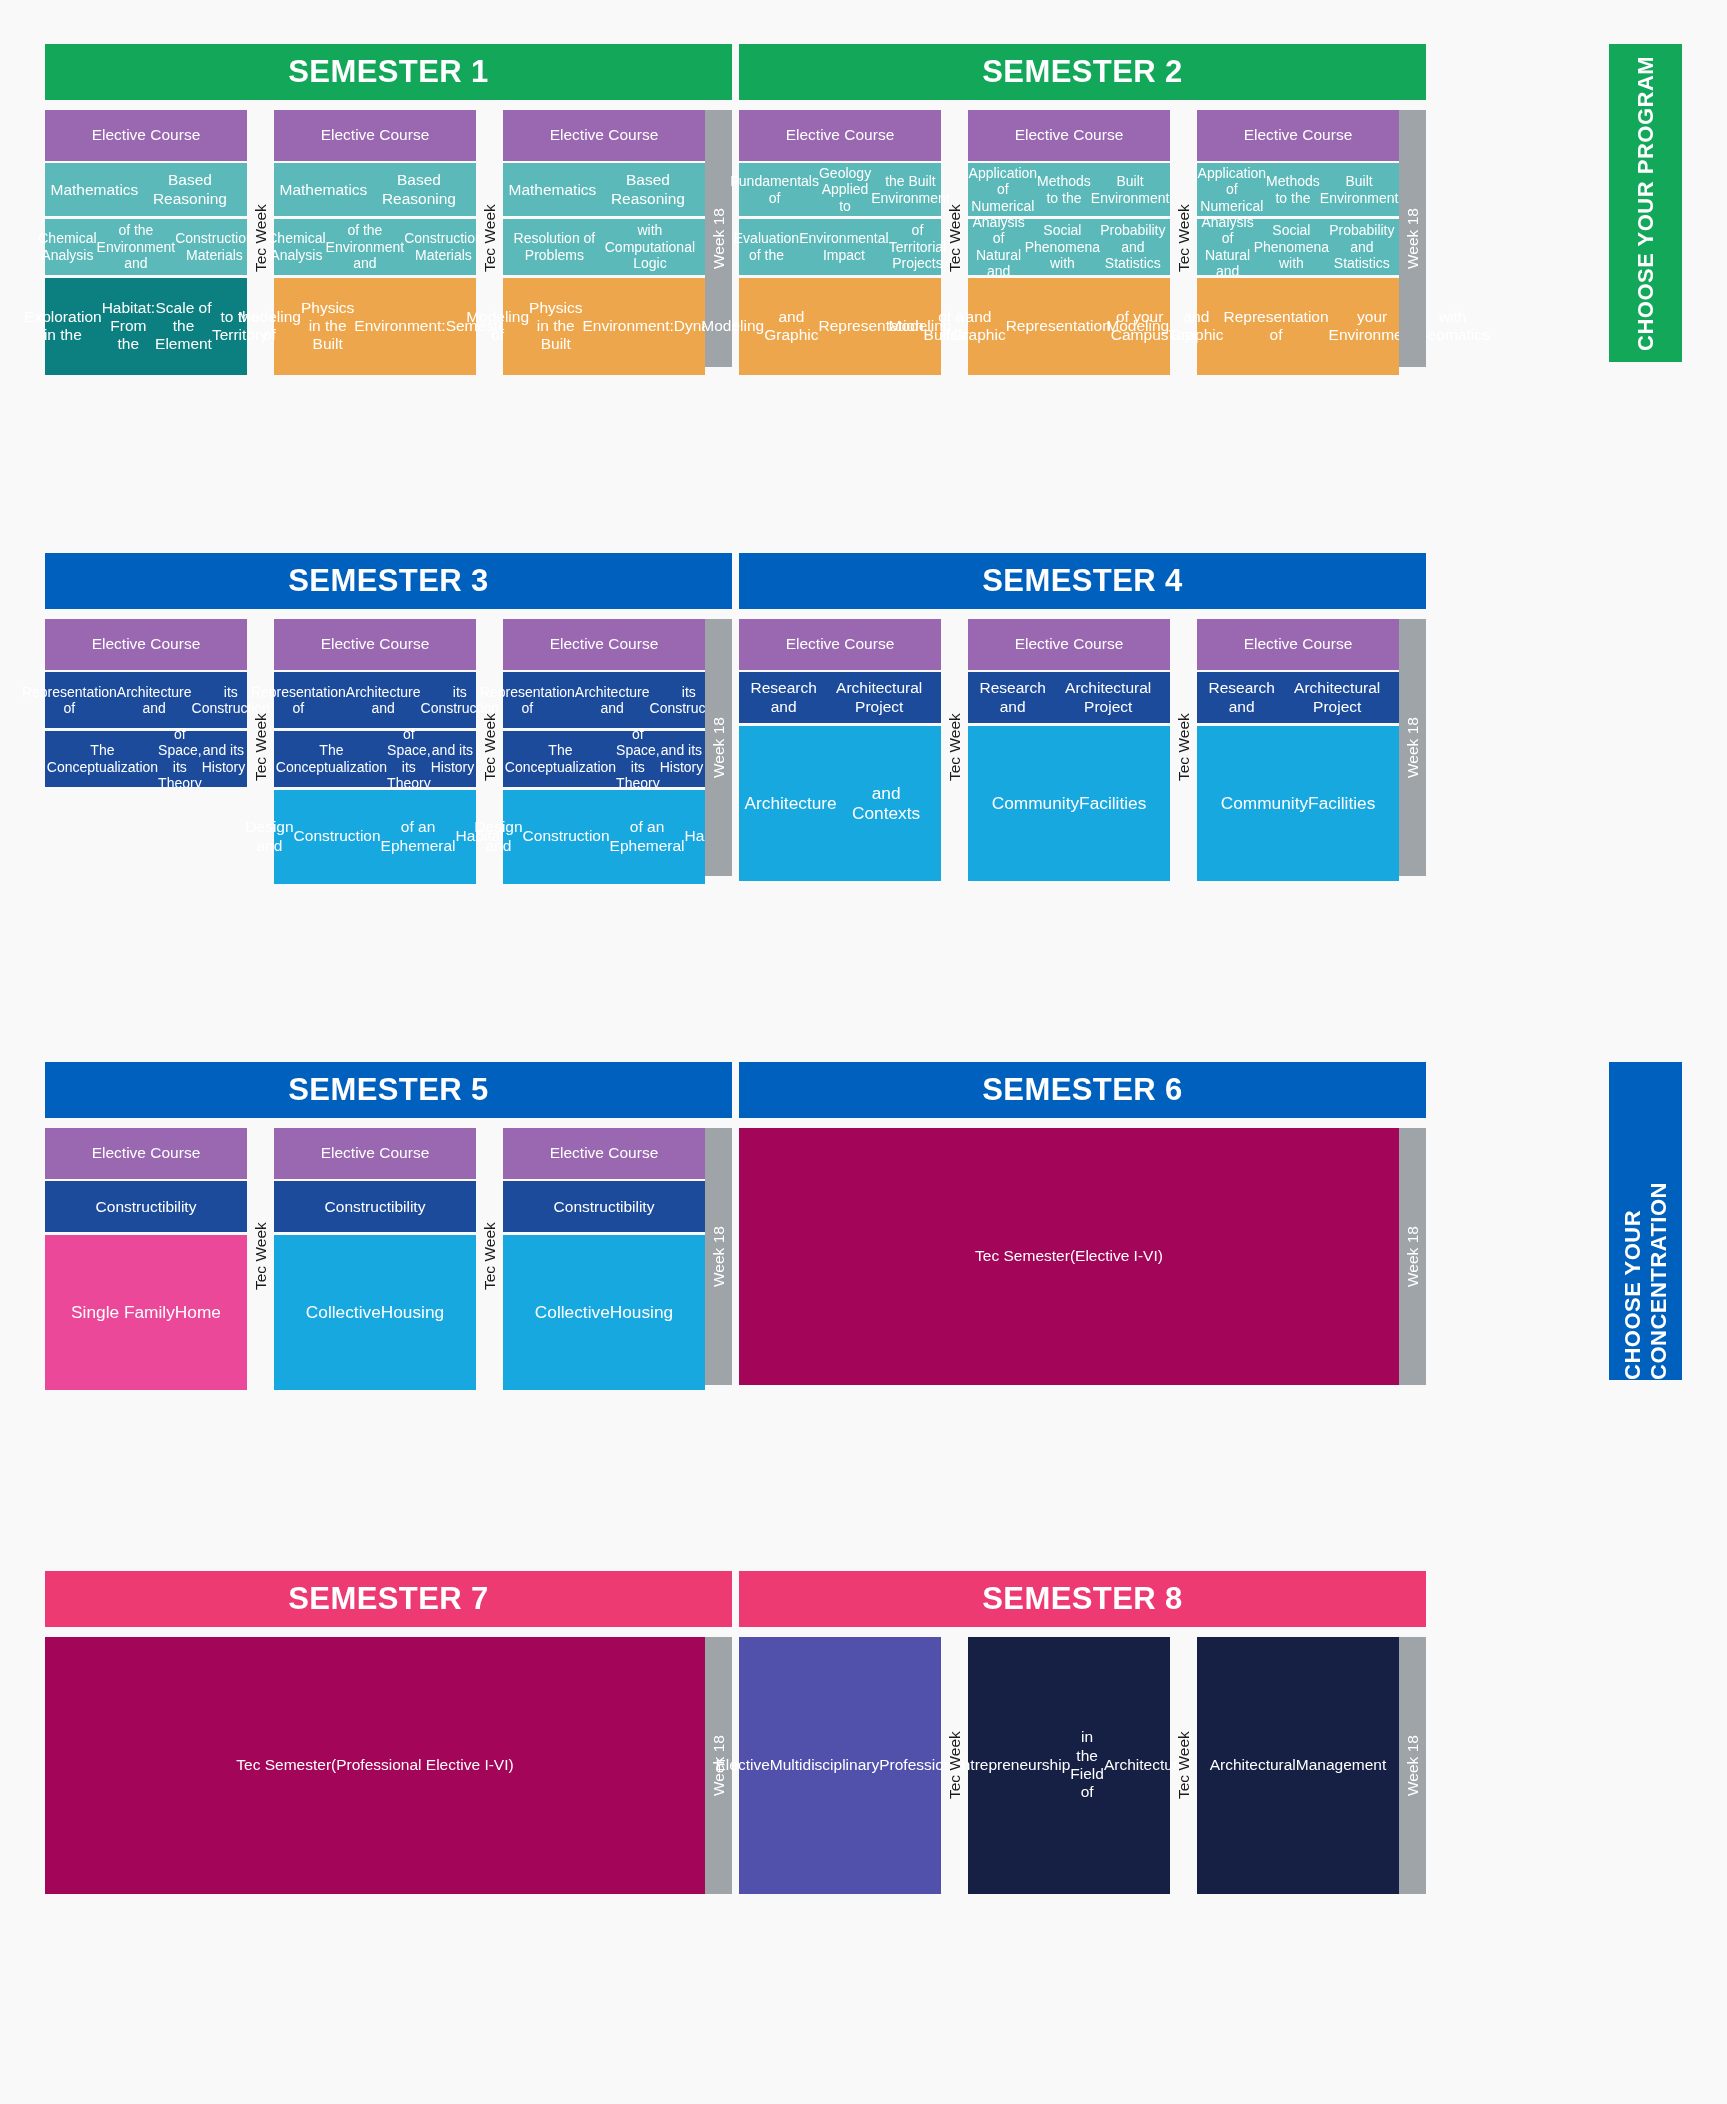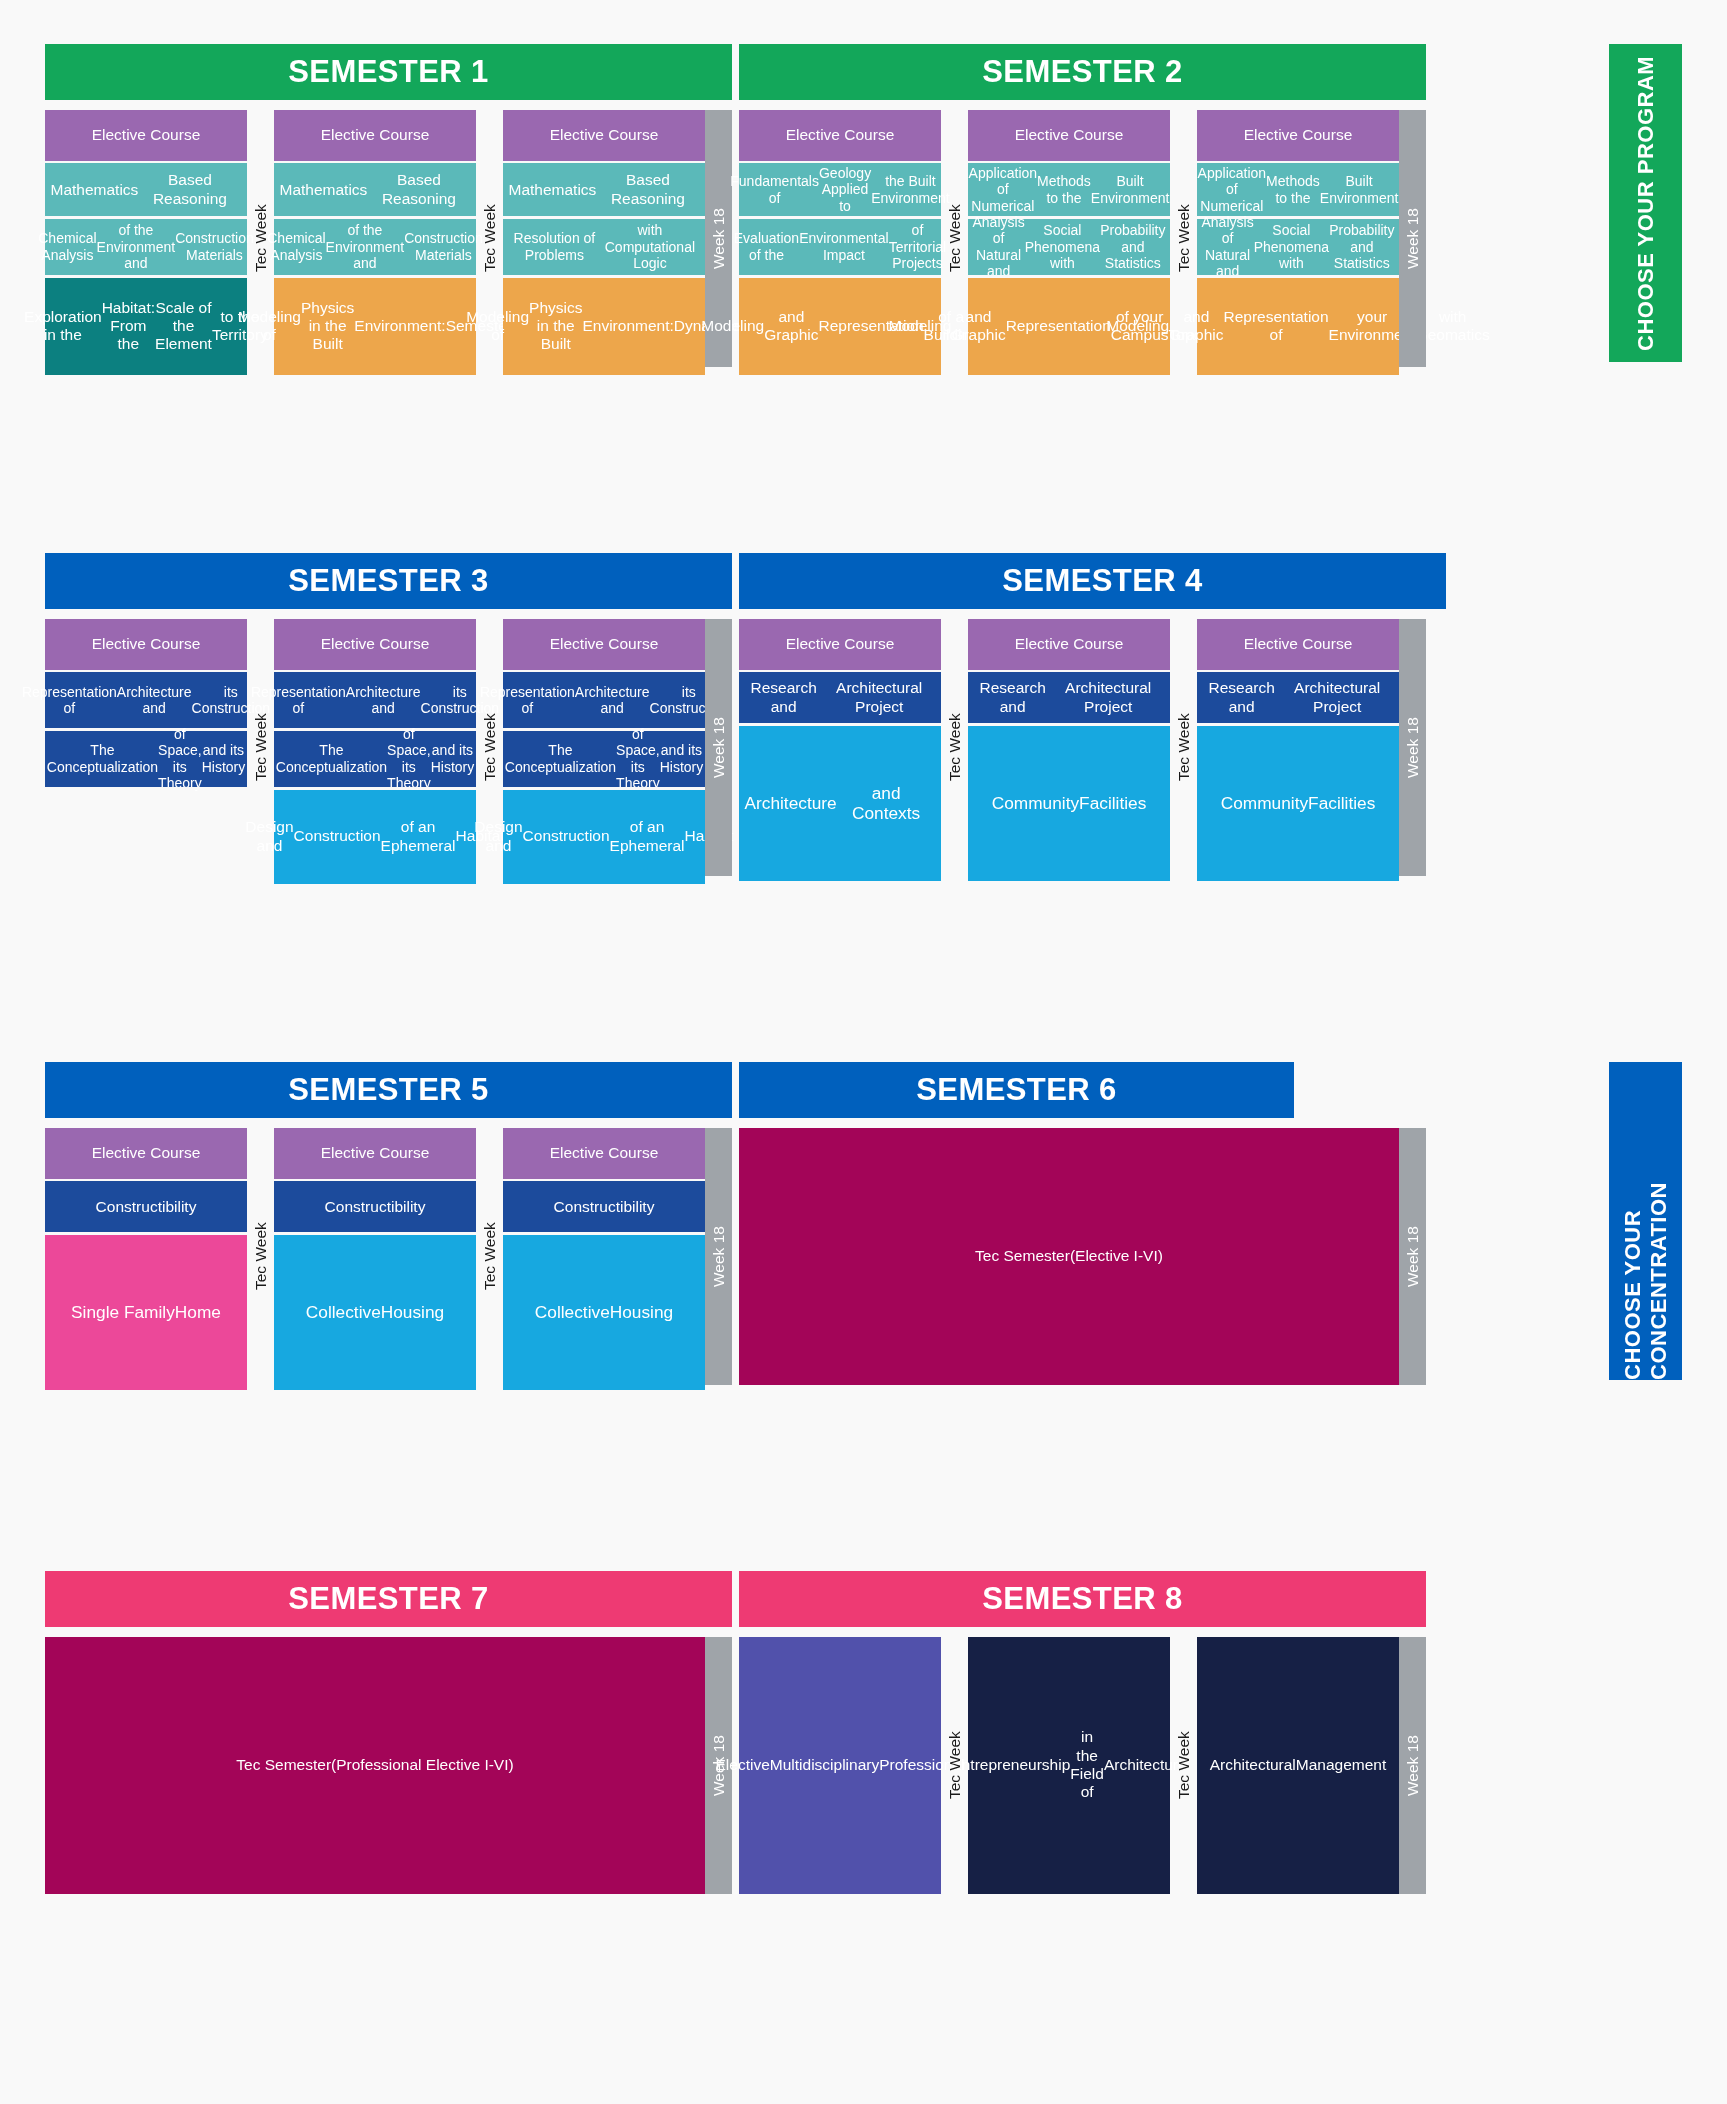--- a/index.html
+++ b/index.html
@@ -238,21 +238,21 @@
           <span>Representation of</span>
           <br>
           <span>your Environment</span>
           <br>
           <span>with Geomatics</span>
         </div>
       </div>
       <div class="vsep grey" style="width: 27px; height: 257px;">Week 18</div>
     </div>
     <div class="hdr" style="position: absolute; top: 553px; height: 56px; background: rgb(0, 96, 189); left: 45px; width: 687px;">SEMESTER 3</div>
-    <div class="hdr" style="position: absolute; top: 553px; height: 56px; background: rgb(0, 96, 189); left: 739px; width: 687px; padding-left: 20px;">SEMESTER 4</div>
+    <div class="hdr" style="position: absolute; top: 553px; height: 56px; background: rgb(0, 96, 189); left: 739px; width: 687px;">SEMESTER 4</div>
     <div class="body-row" style="position: absolute; top: 614px; left: 45px;">
       <div class="colwrap" style="width: 202px;">
         <div class="cell md" style="height: 51px; background: rgb(154, 104, 176);">
           <span>Elective Course</span>
         </div>
         <div style="height: 2.7px; background: rgb(249, 249, 249);"></div>
         <div class="cell sm" style="height: 56px; background: rgb(28, 75, 156);">
           <span>Representation of</span>
           <br>
           <span>Architecture and</span>
@@ -385,21 +385,21 @@
         <div style="height: 2.7px; background: rgb(249, 249, 249);"></div>
         <div class="cell lg" style="height: 155px; background: rgb(23, 168, 224);">
           <span>Community</span>
           <br>
           <span>Facilities</span>
         </div>
       </div>
       <div class="vsep grey" style="width: 27px; height: 257px;">Week 18</div>
     </div>
     <div class="hdr" style="position: absolute; top: 1062px; height: 56px; background: rgb(0, 96, 189); left: 45px; width: 687px;">SEMESTER 5</div>
-    <div class="hdr" style="position: absolute; top: 1062px; height: 56px; background: rgb(0, 96, 189); left: 739px; width: 555px;">SEMESTER 6</div>
+    <div class="hdr" style="position: absolute; top: 1062px; height: 56px; background: rgb(0, 96, 189); left: 739px; width: 687px;">SEMESTER 6</div>
     <div class="body-row" style="position: absolute; top: 1123px; left: 45px;">
       <div class="colwrap" style="width: 202px;">
         <div class="cell md" style="height: 51px; background: rgb(154, 104, 176);">
           <span>Elective Course</span>
         </div>
         <div style="height: 2.7px; background: rgb(249, 249, 249);"></div>
         <div class="cell md" style="height: 51px; background: rgb(28, 75, 156);">
           <span>Constructibility</span>
         </div>
         <div style="height: 2.7px; background: rgb(249, 249, 249);"></div>

